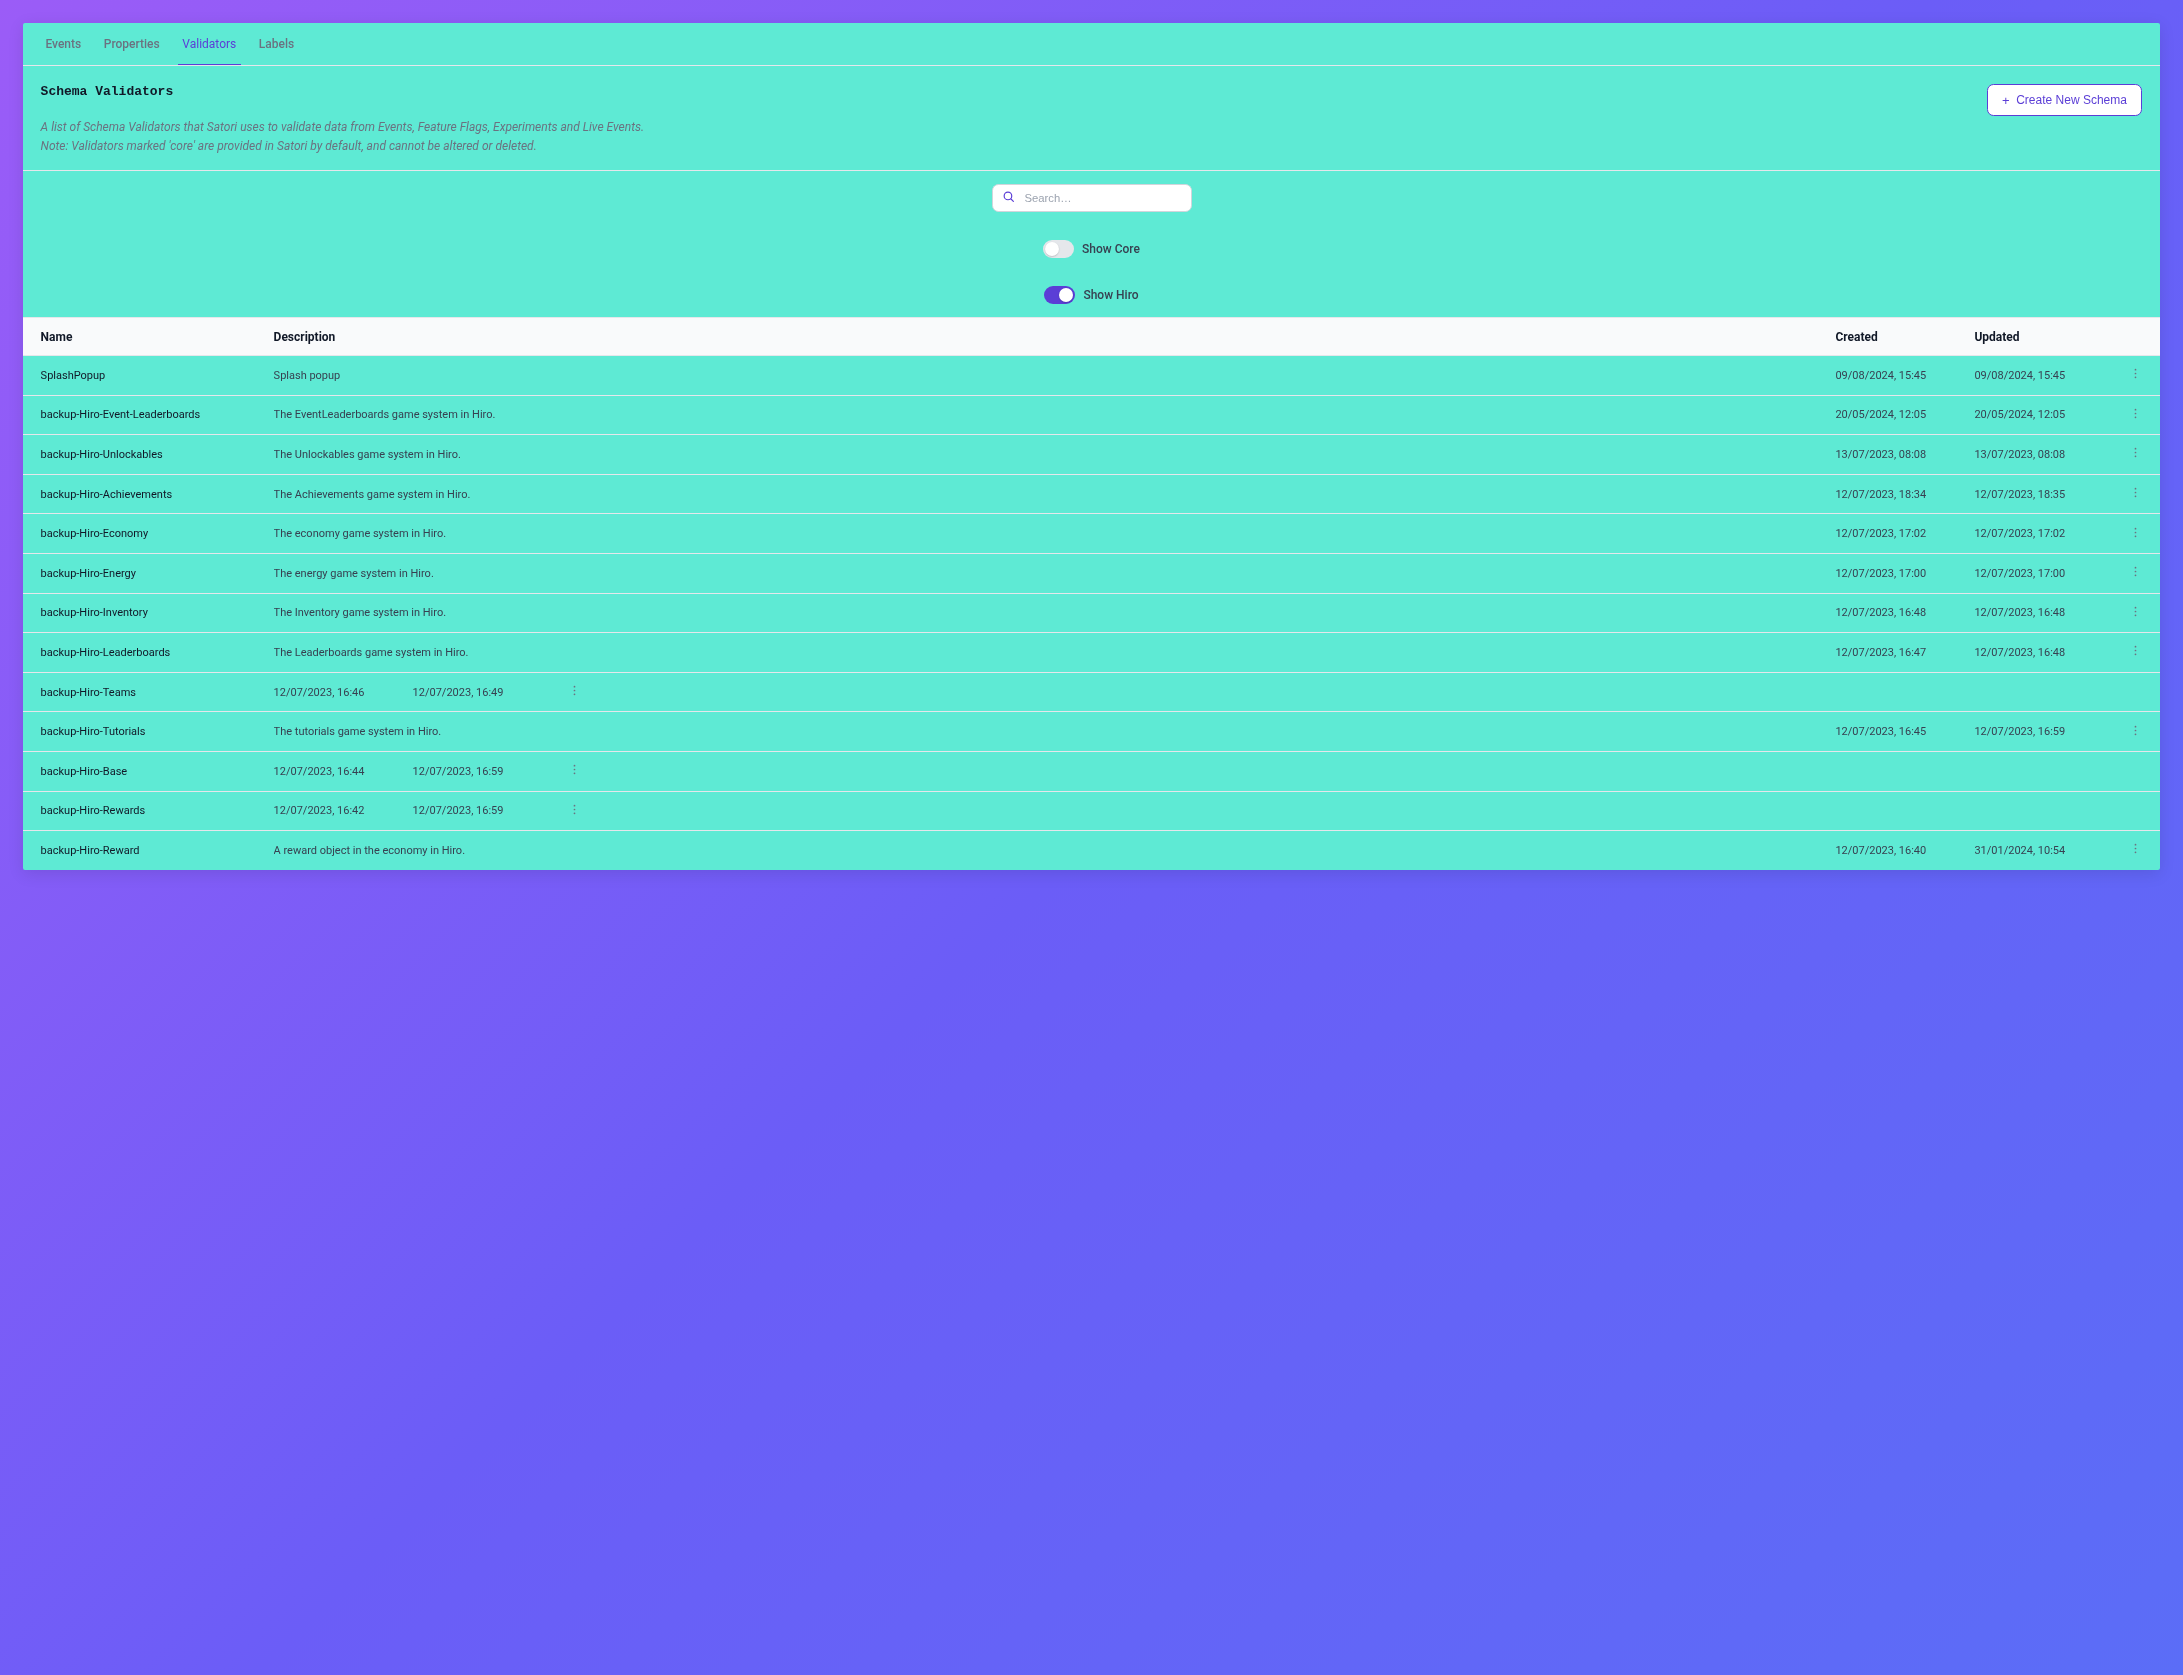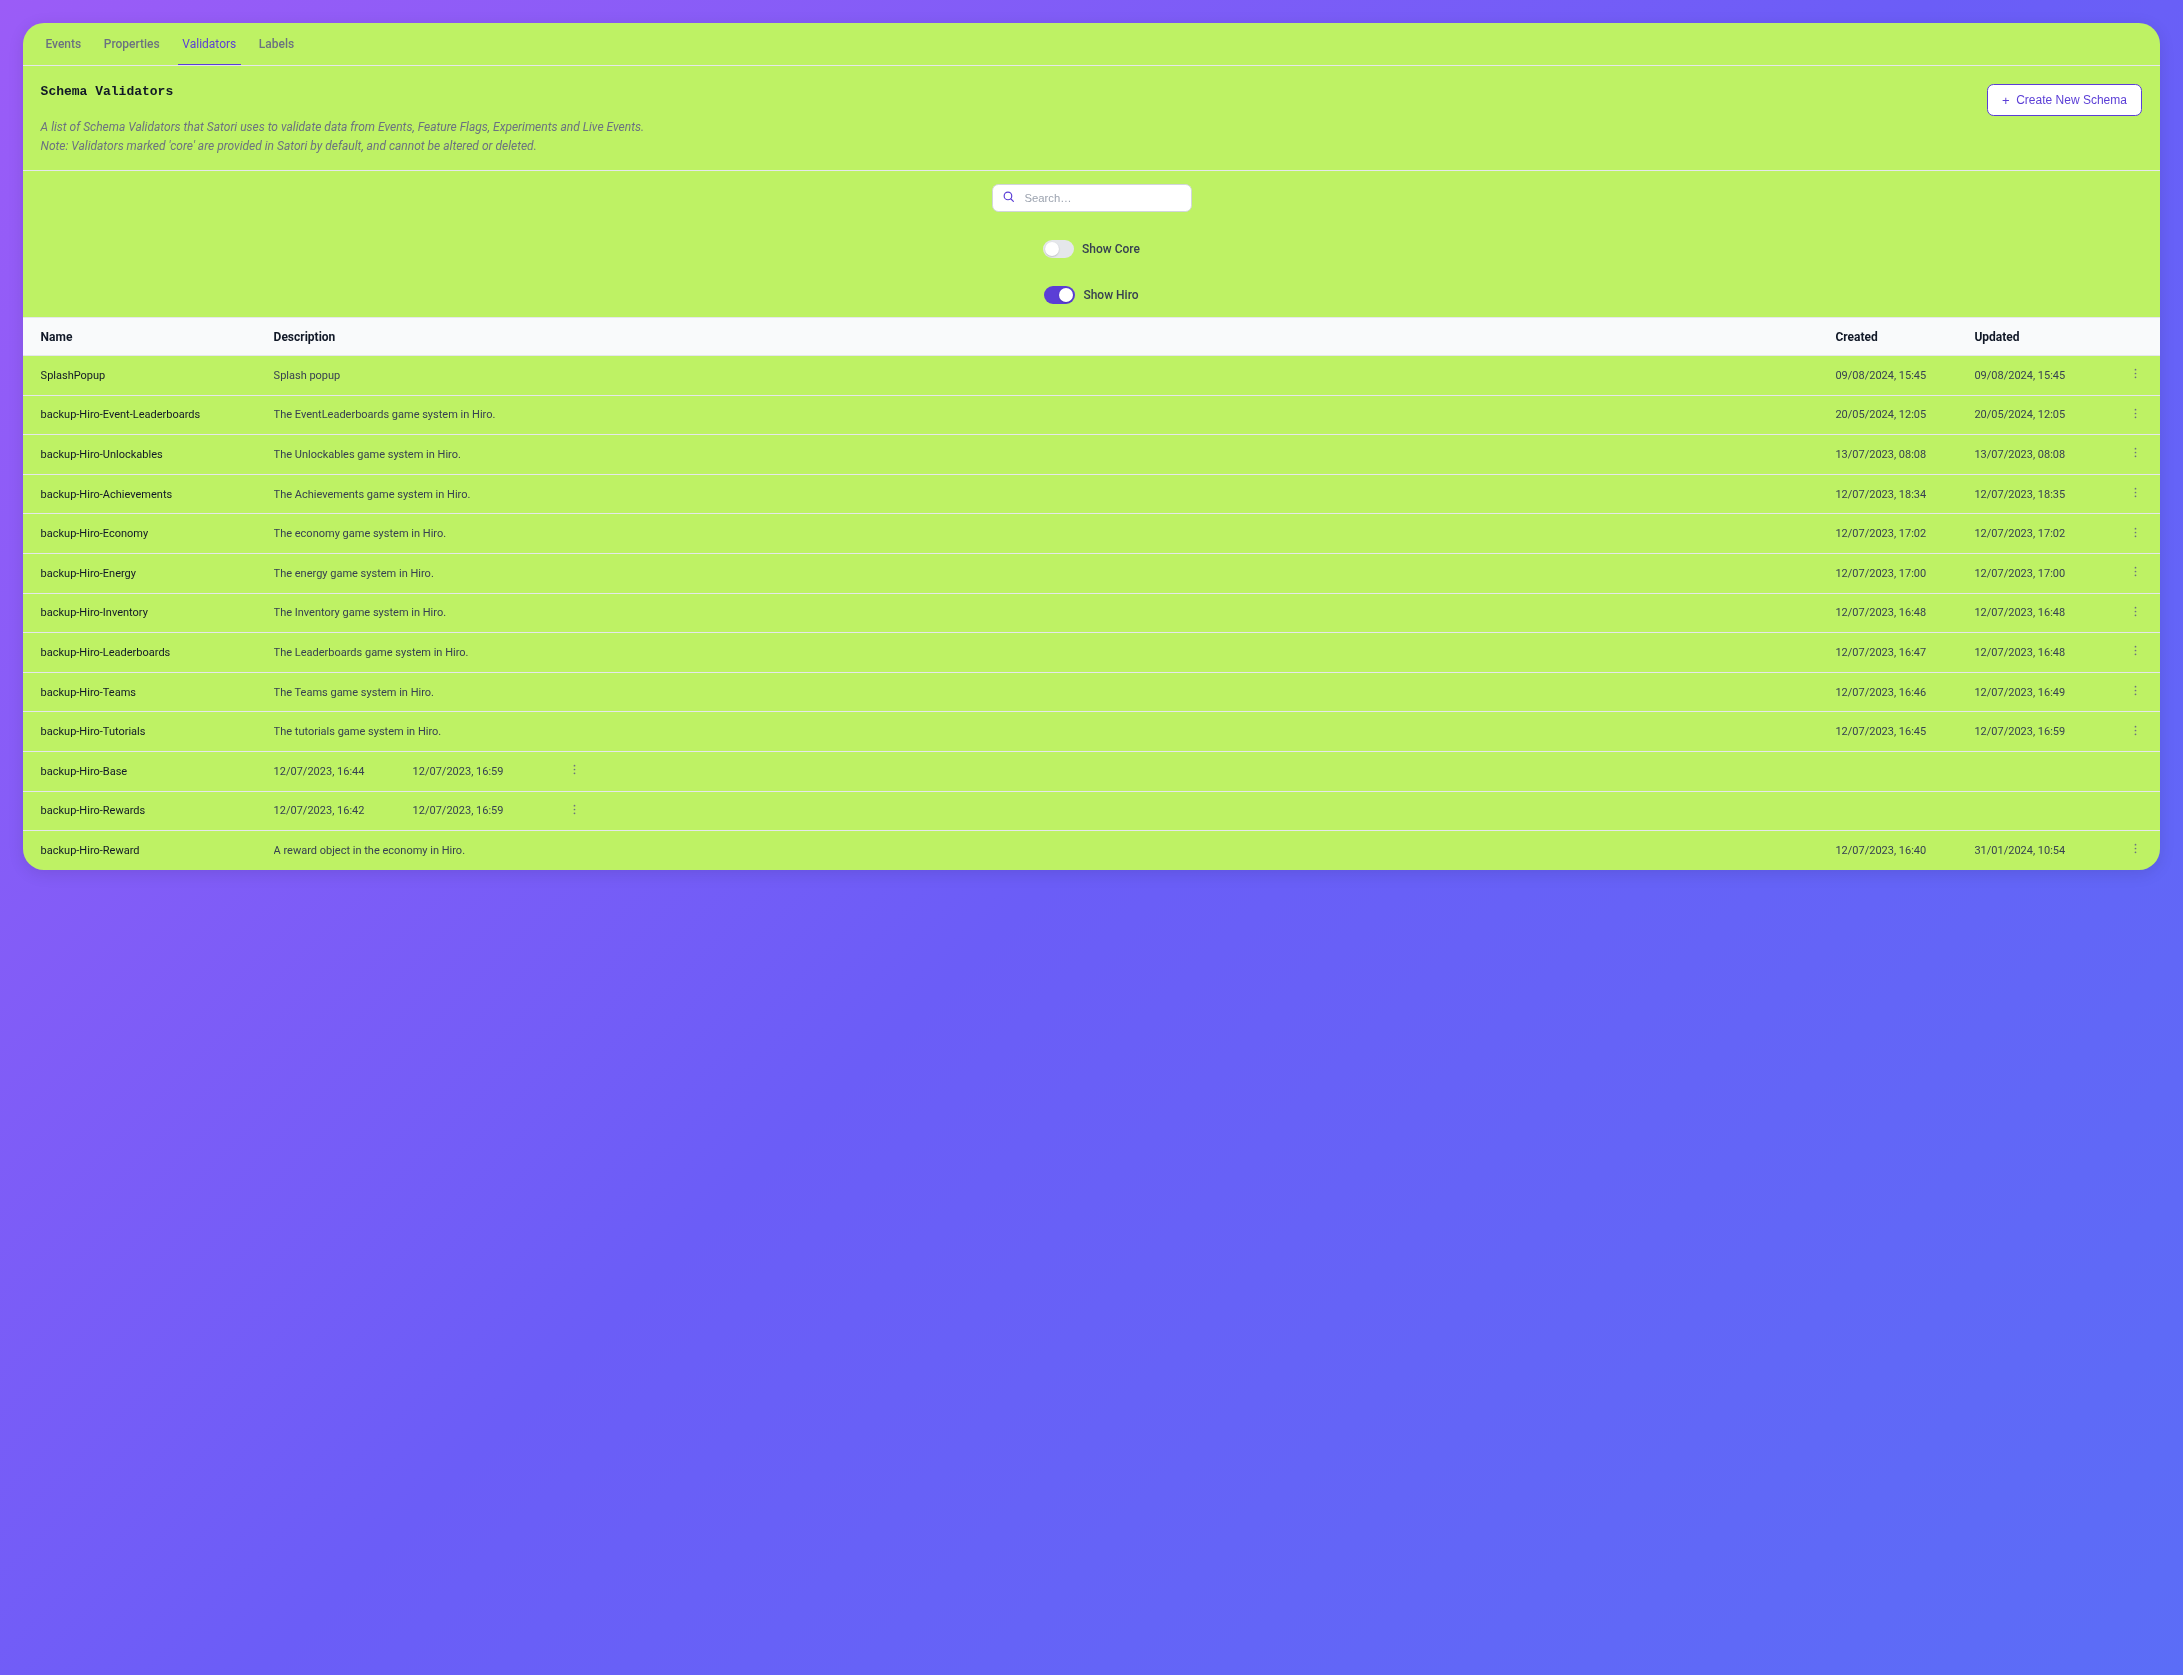--- a/index.html
+++ b/index.html
@@ -9,22 +9,22 @@
   }
   body {
     font-family: -apple-system, BlinkMacSystemFont, "Segoe UI", Roboto, "Helvetica Neue", Arial, sans-serif;
     background: linear-gradient(135deg, #9b5cf7 0%, #6b5df7 50%, #5b6df7 100%);
     min-height: 100vh;
     padding: 22.6px;
     font-size: 12px;
     color: #1f2937;
   }
   .card {
-    background: #bef264;
-    border-radius: 21px;
+    background: #5eead4;
+    border-radius: 2px;
     box-shadow: 0 3.2px 16px rgba(0,0,0,0.1);
     overflow: hidden;
   }
   .tabs {
     display: flex;
     gap: 13px;
     padding: 0 18px;
     border-bottom: 0.8px solid #e5e7eb;
   }
   .tab {
@@ -355,21 +355,20 @@
         <div class="col-actions row-actions">
           <span><svg class="dots-icon" viewBox="0 0 24 24" fill="currentColor">
               <circle cx="12" cy="5" r="1.6"></circle>
               <circle cx="12" cy="12" r="1.6"></circle>
               <circle cx="12" cy="19" r="1.6"></circle>
             </svg></span>
         </div>
       </div>
       <div class="row">
         <div class="col-name">backup-Hiro-Teams</div>
-        <div class="col-desc">The Teams game system in Hiro.</div>
         <div class="col-created">12/07/2023, 16:46</div>
         <div class="col-updated">12/07/2023, 16:49</div>
         <div class="col-actions row-actions">
           <span><svg class="dots-icon" viewBox="0 0 24 24" fill="currentColor">
               <circle cx="12" cy="5" r="1.6"></circle>
               <circle cx="12" cy="12" r="1.6"></circle>
               <circle cx="12" cy="19" r="1.6"></circle>
             </svg></span>
         </div>
       </div>

